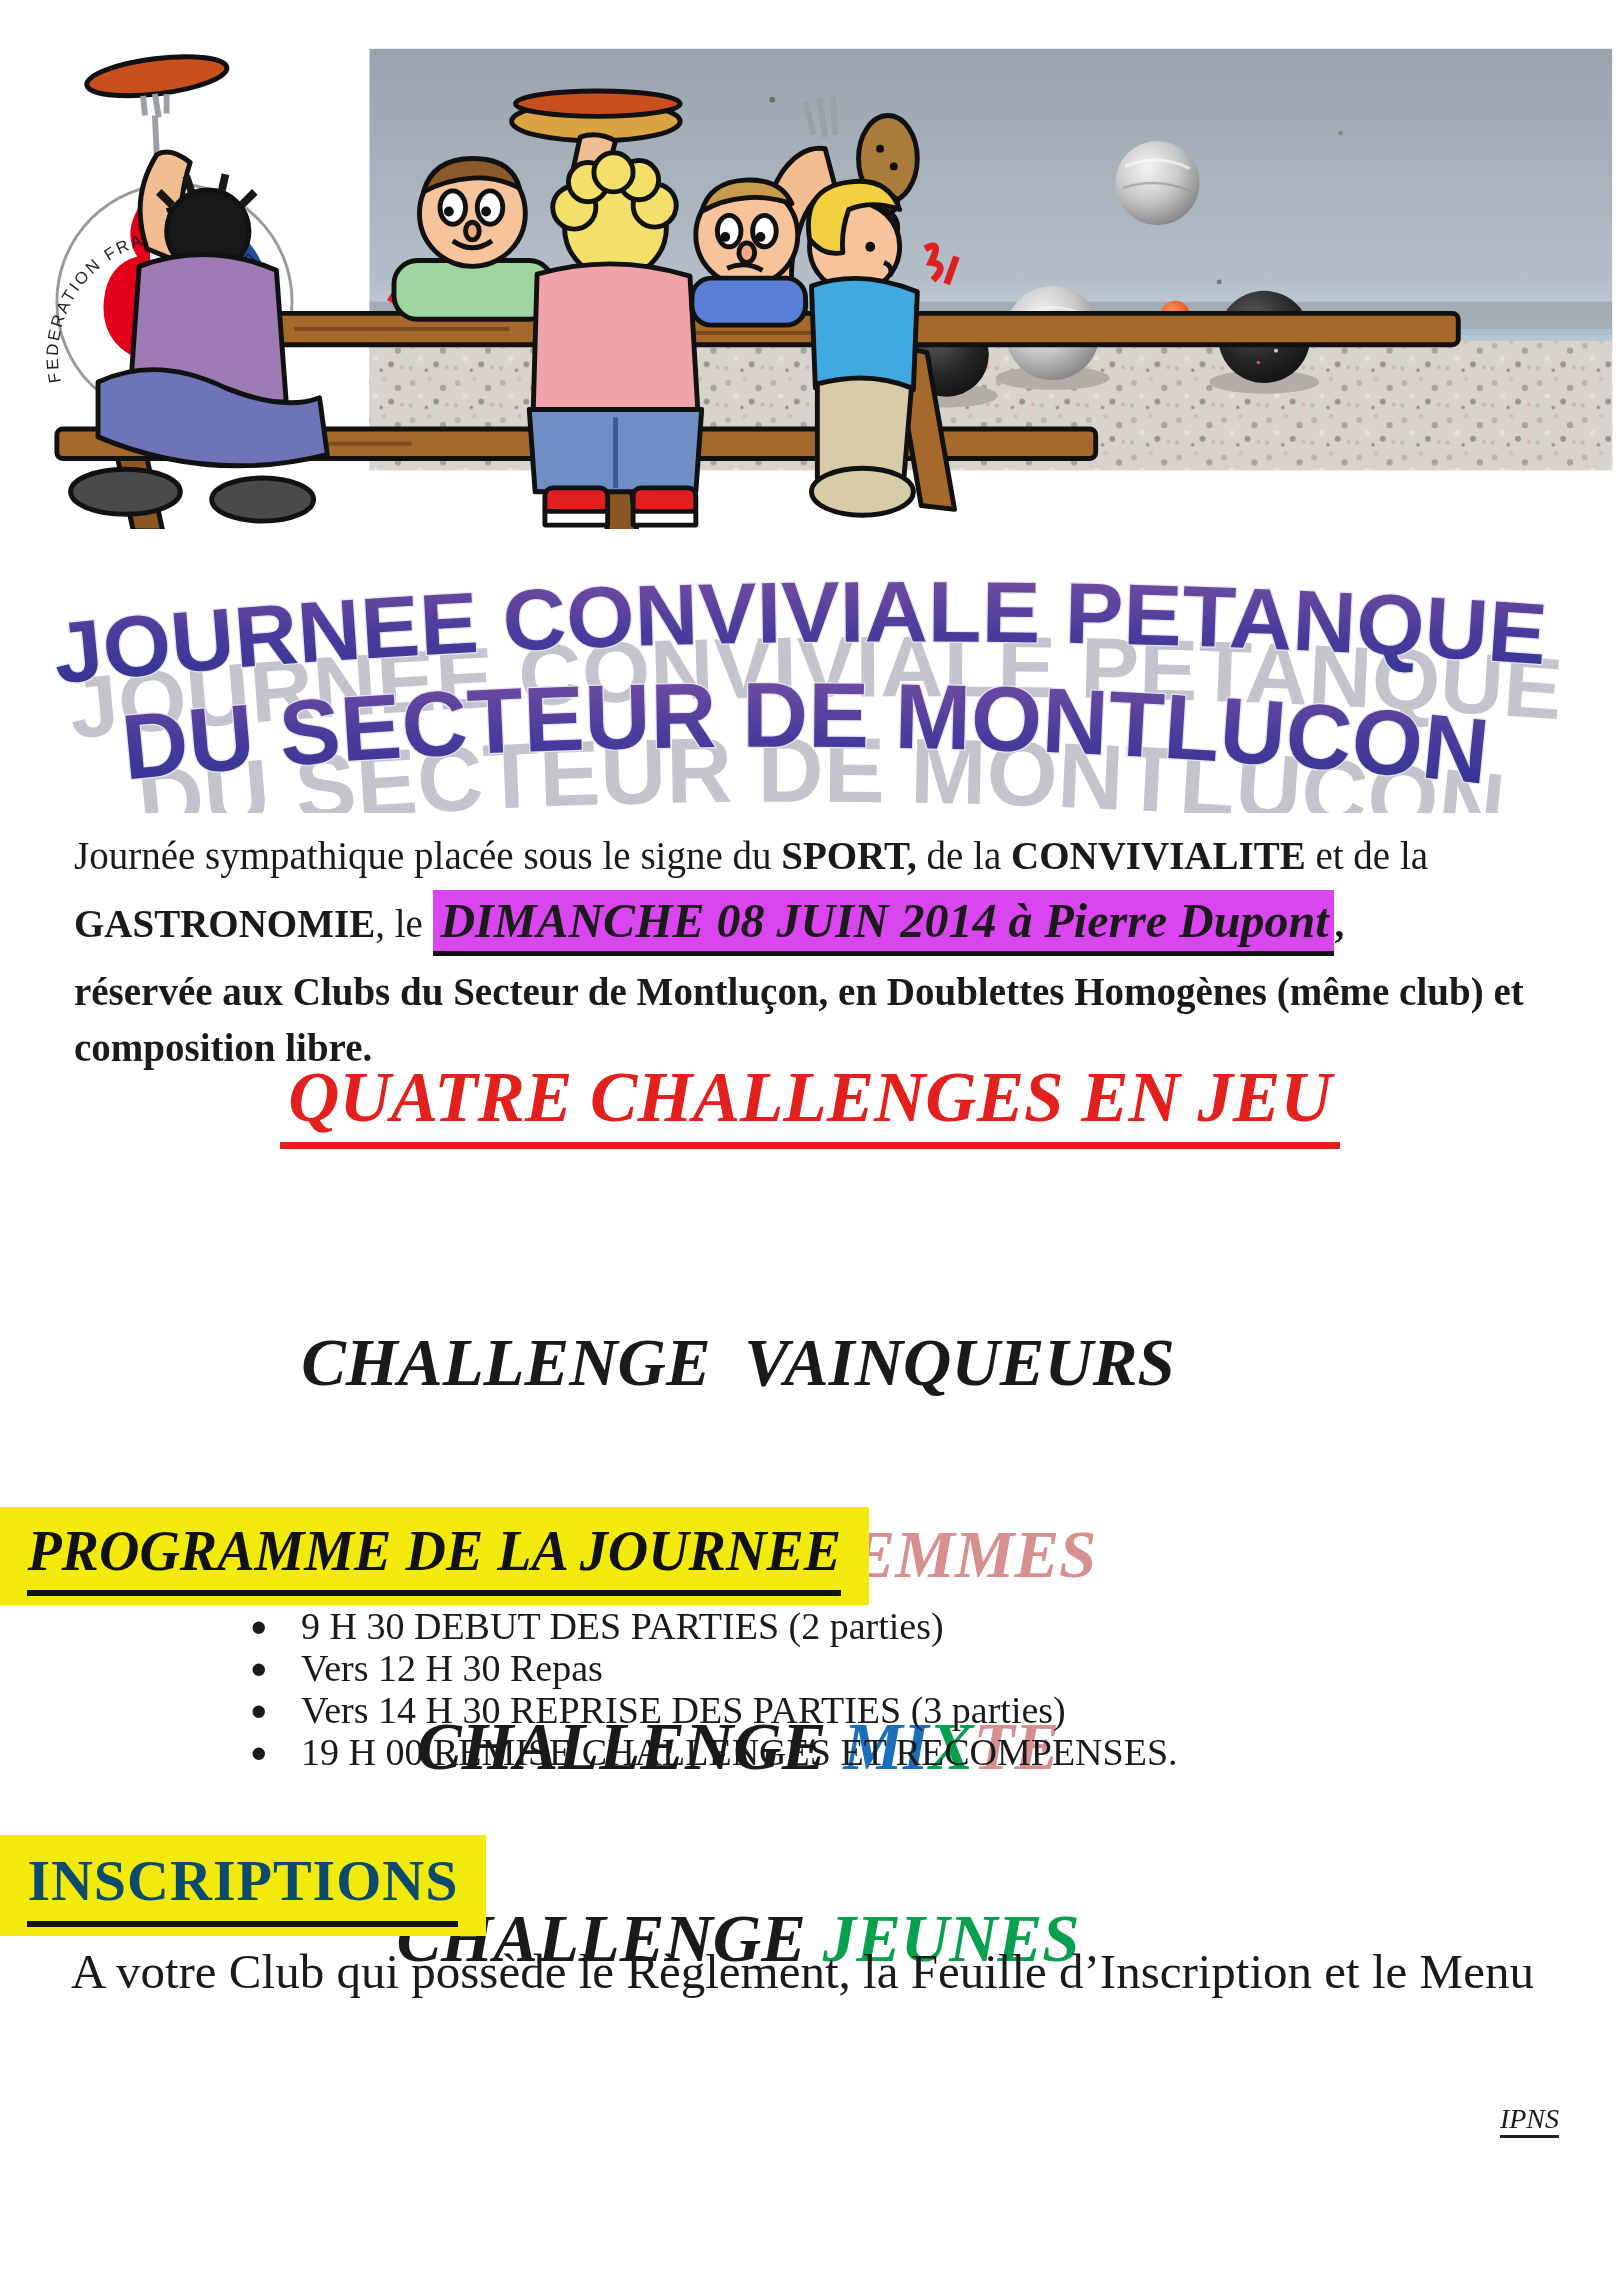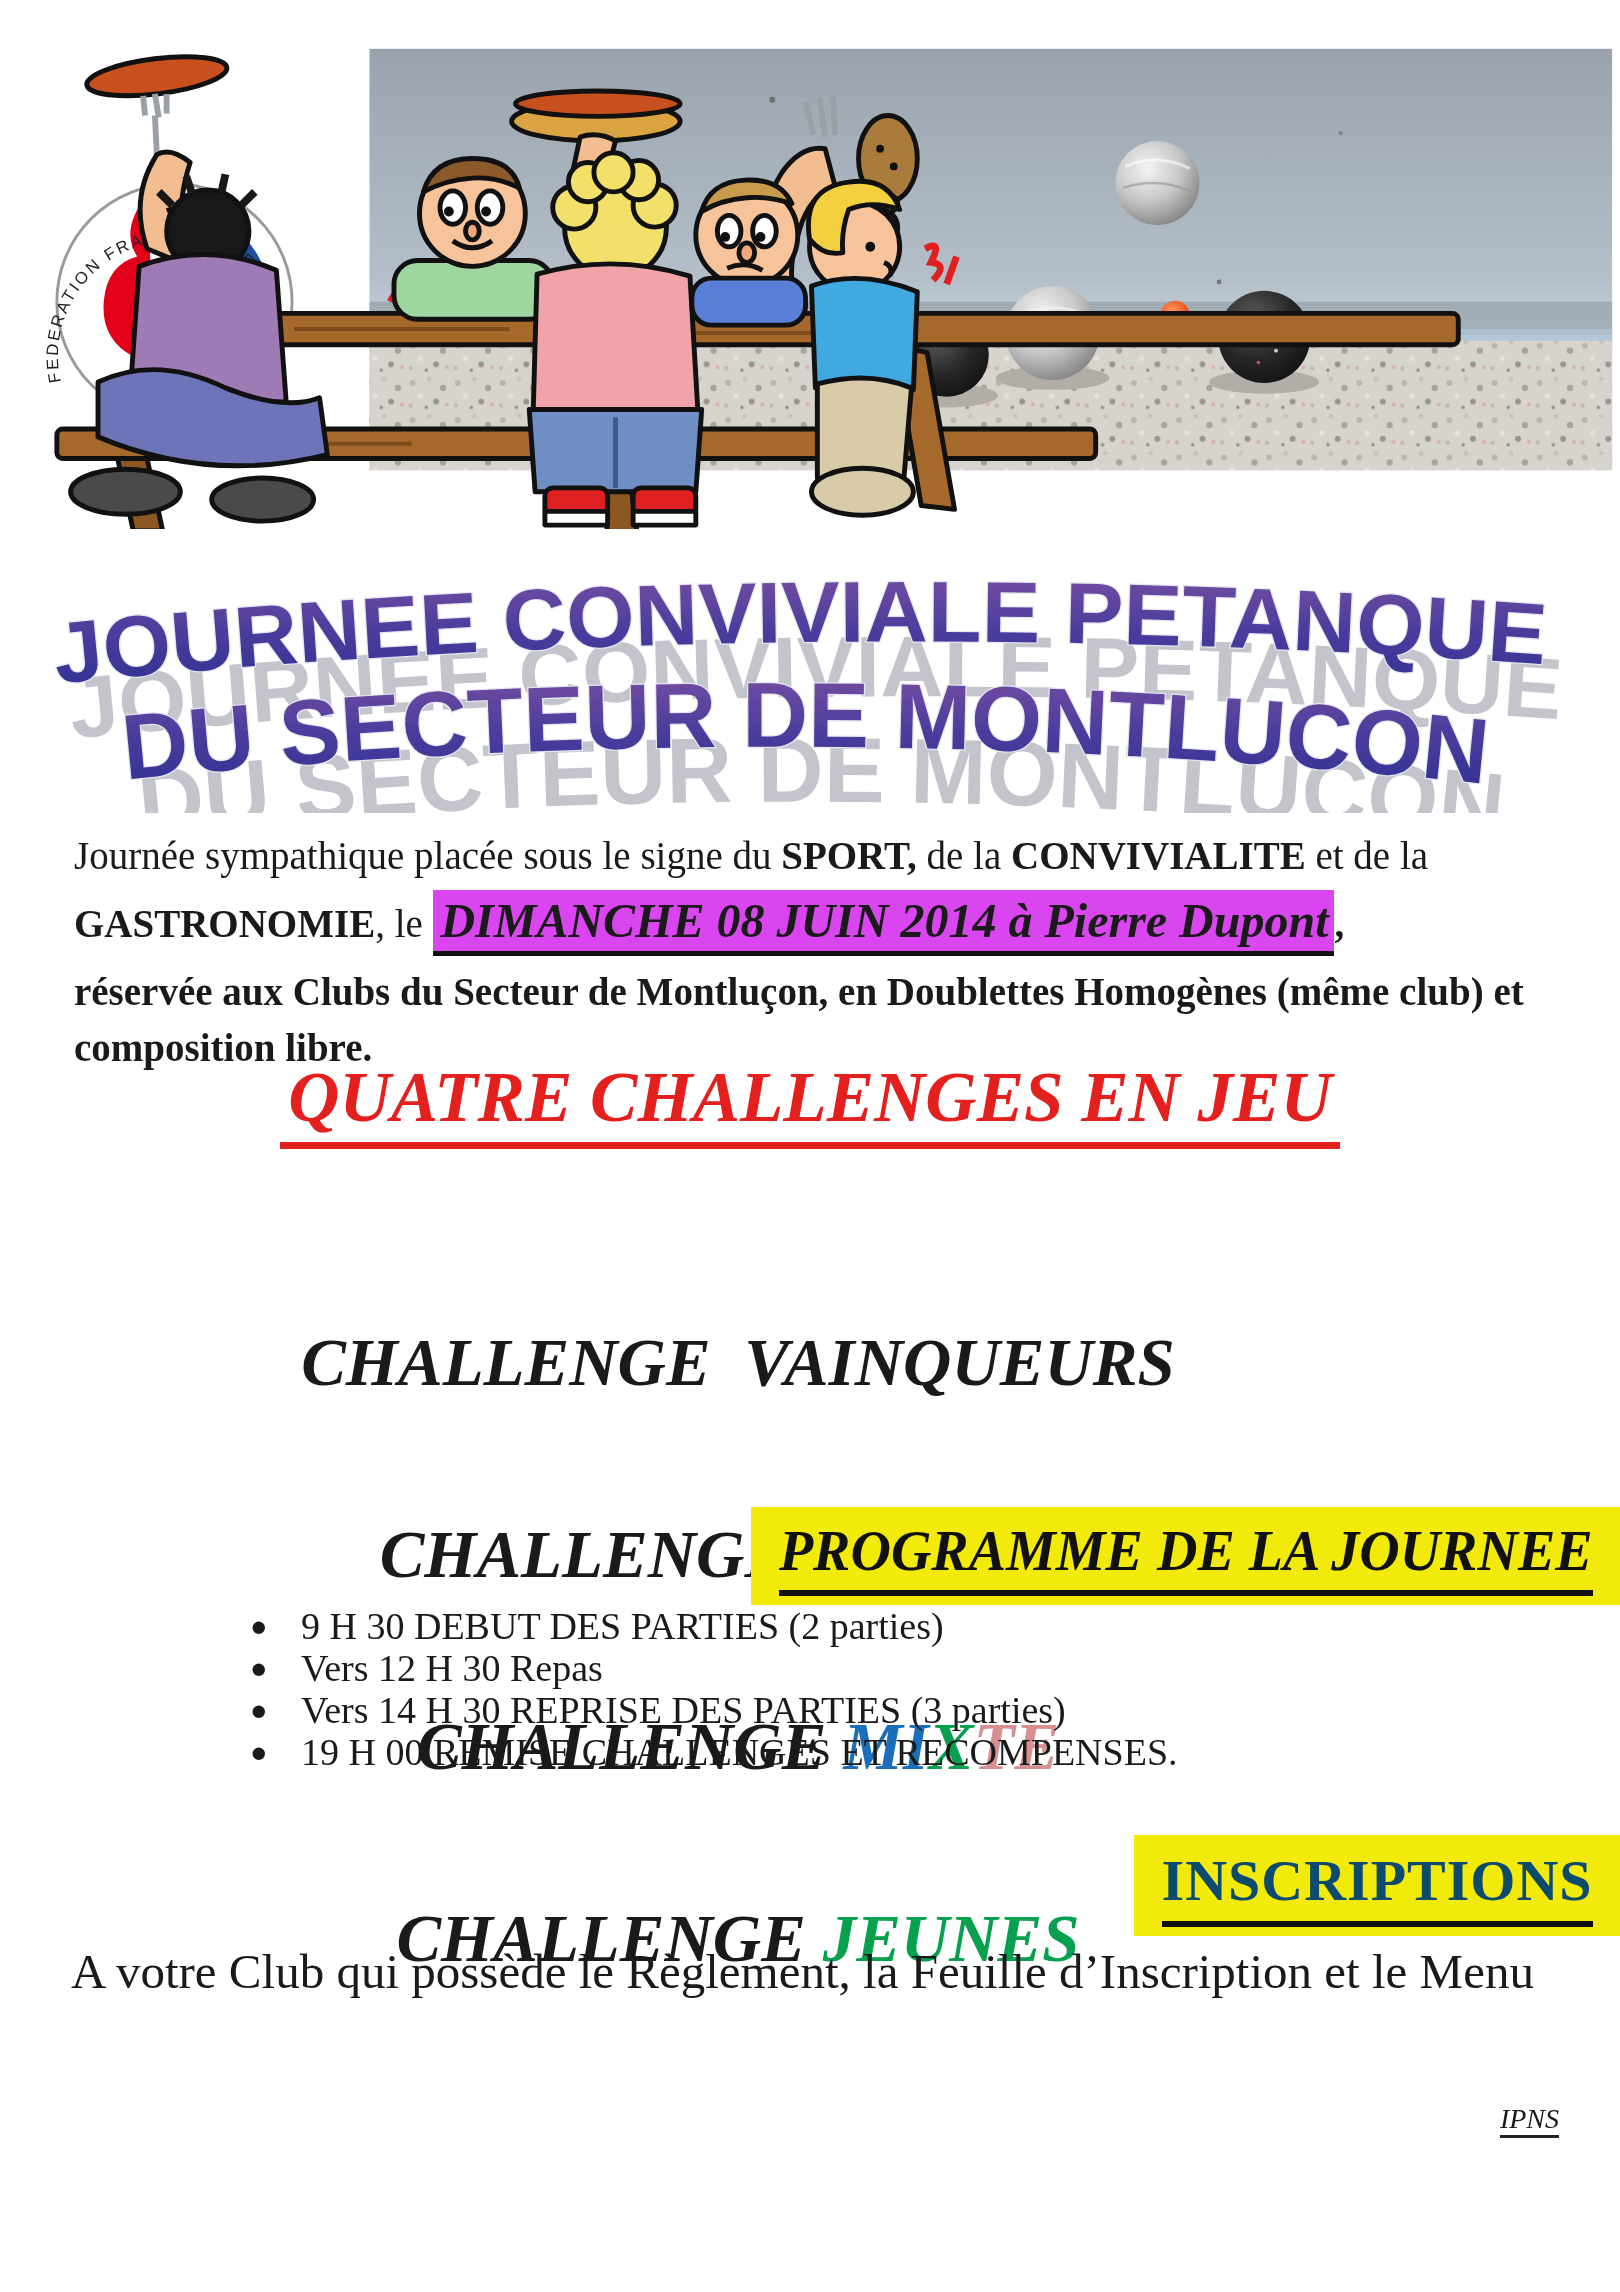--- a/index.html
+++ b/index.html
@@ -30,21 +30,21 @@
     font-size:71px;font-weight:bold;font-style:italic;color:#e3201e;
   }
   .h-red .uline{border-bottom:7.8px solid #e3201e;padding:0 7.8px 5.9px 7.8px;}
   .challenges{
     position:absolute;left:0;top:1202px;width:1388px;text-align:center;
     font-size:67px;line-height:64px;font-weight:bold;font-style:italic;white-space:pre;margin-left:44px;
   }
   .c-pink{color:#d88f90;}
   .c-blue{color:#1b6fba;}
   .c-green{color:#06a04e;}
-  .h-yellowwrap{position:absolute;left:0;width:1620px;text-align:right;}
+  .h-yellowwrap{position:absolute;left:0;width:1620px;text-align:left;}
   .h-prog{top:1507px;}
   .h-insc{top:1835px;}
   .yellow-box{
     display:inline-block;background:#f2ea0a;padding:11.8px 27.4px 9.8px 27.4px;
   }
   .yellow-box .inner{
     border-bottom:6.9px solid #111;padding-bottom:6.9px;display:inline-block;
   }
   .prog-text{font-size:56px;font-weight:bold;font-style:italic;color:#111;}
   .insc-text{font-size:58px;font-weight:bold;color:#0c4a6e;letter-spacing:1px;}

